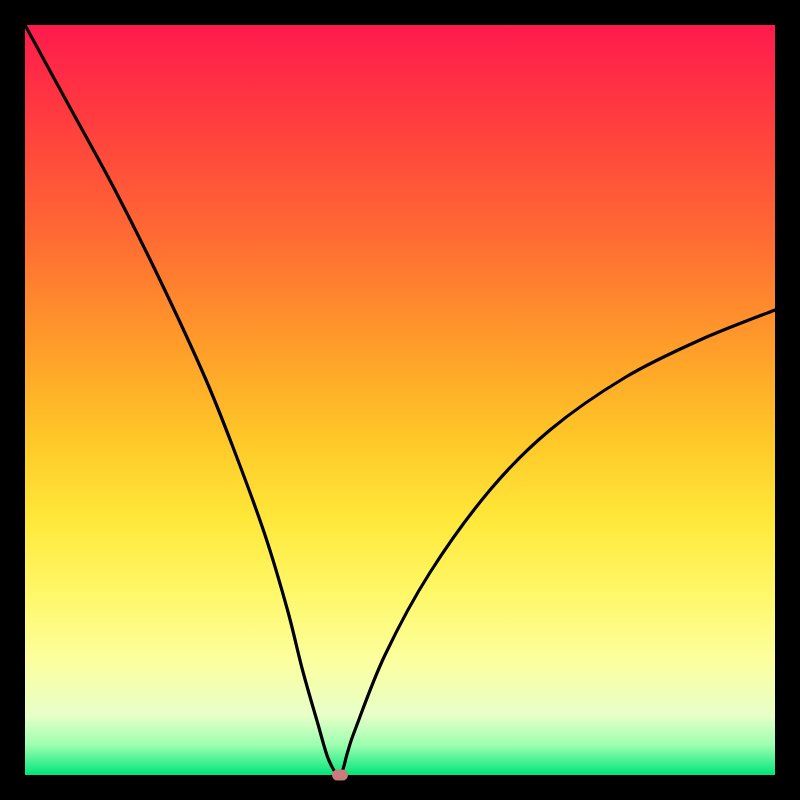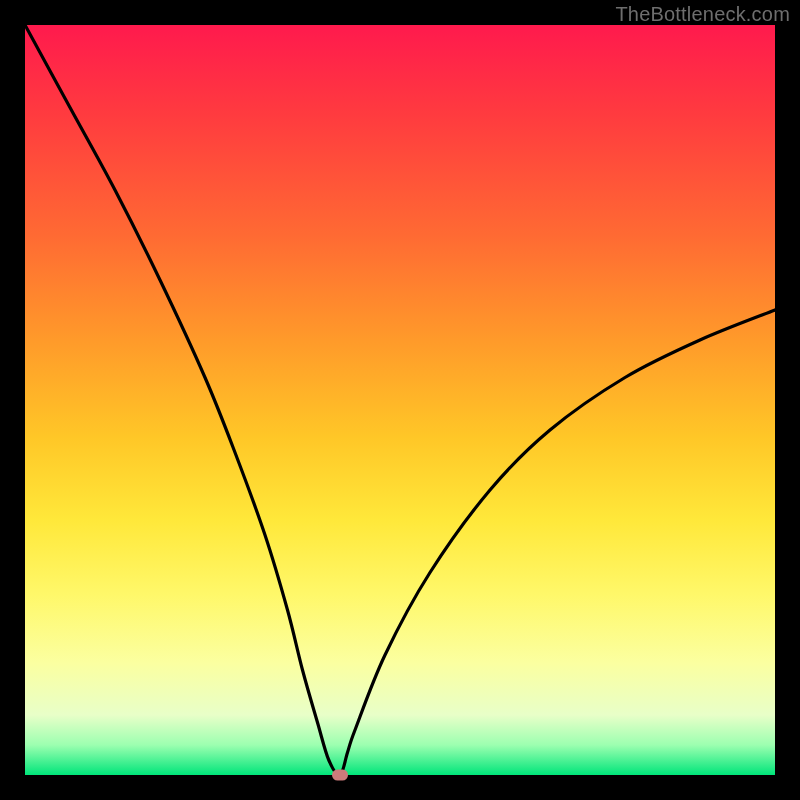--- a/index.html
+++ b/index.html
@@ -59,20 +59,19 @@
     font-family: Arial, Helvetica, sans-serif;
     font-size: 20px;
     color: #6e6e6e;
     letter-spacing: 0.2px;
   }
 </style>
 </head>
 <body>
 
 <div class="frame">
-  <div class="watermark">TheBottleneck.com</div>
   <div class="plot">
     <svg class="curve-svg" viewBox="0 0 750 750" preserveAspectRatio="none">
       <path id="curve-path" fill="none" stroke="#000" stroke-width="3.2" stroke-linecap="round" stroke-linejoin="round" d="M 0.00 0.00 C 7.50 13.75, 30.00 55.00, 45.00 82.50 C 60.00 110.00, 75.00 136.25, 90.00 165.00 C 105.00 193.75, 120.00 223.75, 135.00 255.00 C 150.00 286.25, 167.50 323.75, 180.00 352.50 C 192.50 381.25, 200.00 401.25, 210.00 427.50 C 220.00 453.75, 231.25 483.75, 240.00 510.00 C 248.75 536.25, 256.25 562.50, 262.50 585.00 C 268.75 607.50, 272.50 626.25, 277.50 645.00 C 282.50 663.75, 288.13 682.50, 292.50 697.50 C 296.88 712.50, 300.00 726.25, 303.75 735.00 C 307.50 743.75, 311.88 751.25, 315.00 750.00 C 318.13 748.75, 320.00 735.00, 322.50 727.50 C 325.00 720.00, 323.75 721.25, 330.00 705.00 C 336.25 688.75, 347.50 656.25, 360.00 630.00 C 372.50 603.75, 387.50 575.00, 405.00 547.50 C 422.50 520.00, 445.00 488.75, 465.00 465.00 C 485.00 441.25, 502.50 423.75, 525.00 405.00 C 547.50 386.25, 575.00 367.50, 600.00 352.50 C 625.00 337.50, 650.00 326.25, 675.00 315.00 C 700.00 303.75, 737.50 290.00, 750.00 285.00"></path>
     </svg>
     <div id="marker" class="marker" style="left: 315px; top: 750px; background: rgb(204, 123, 123);"></div>
   </div>
 </div>
 
 </body></html>

